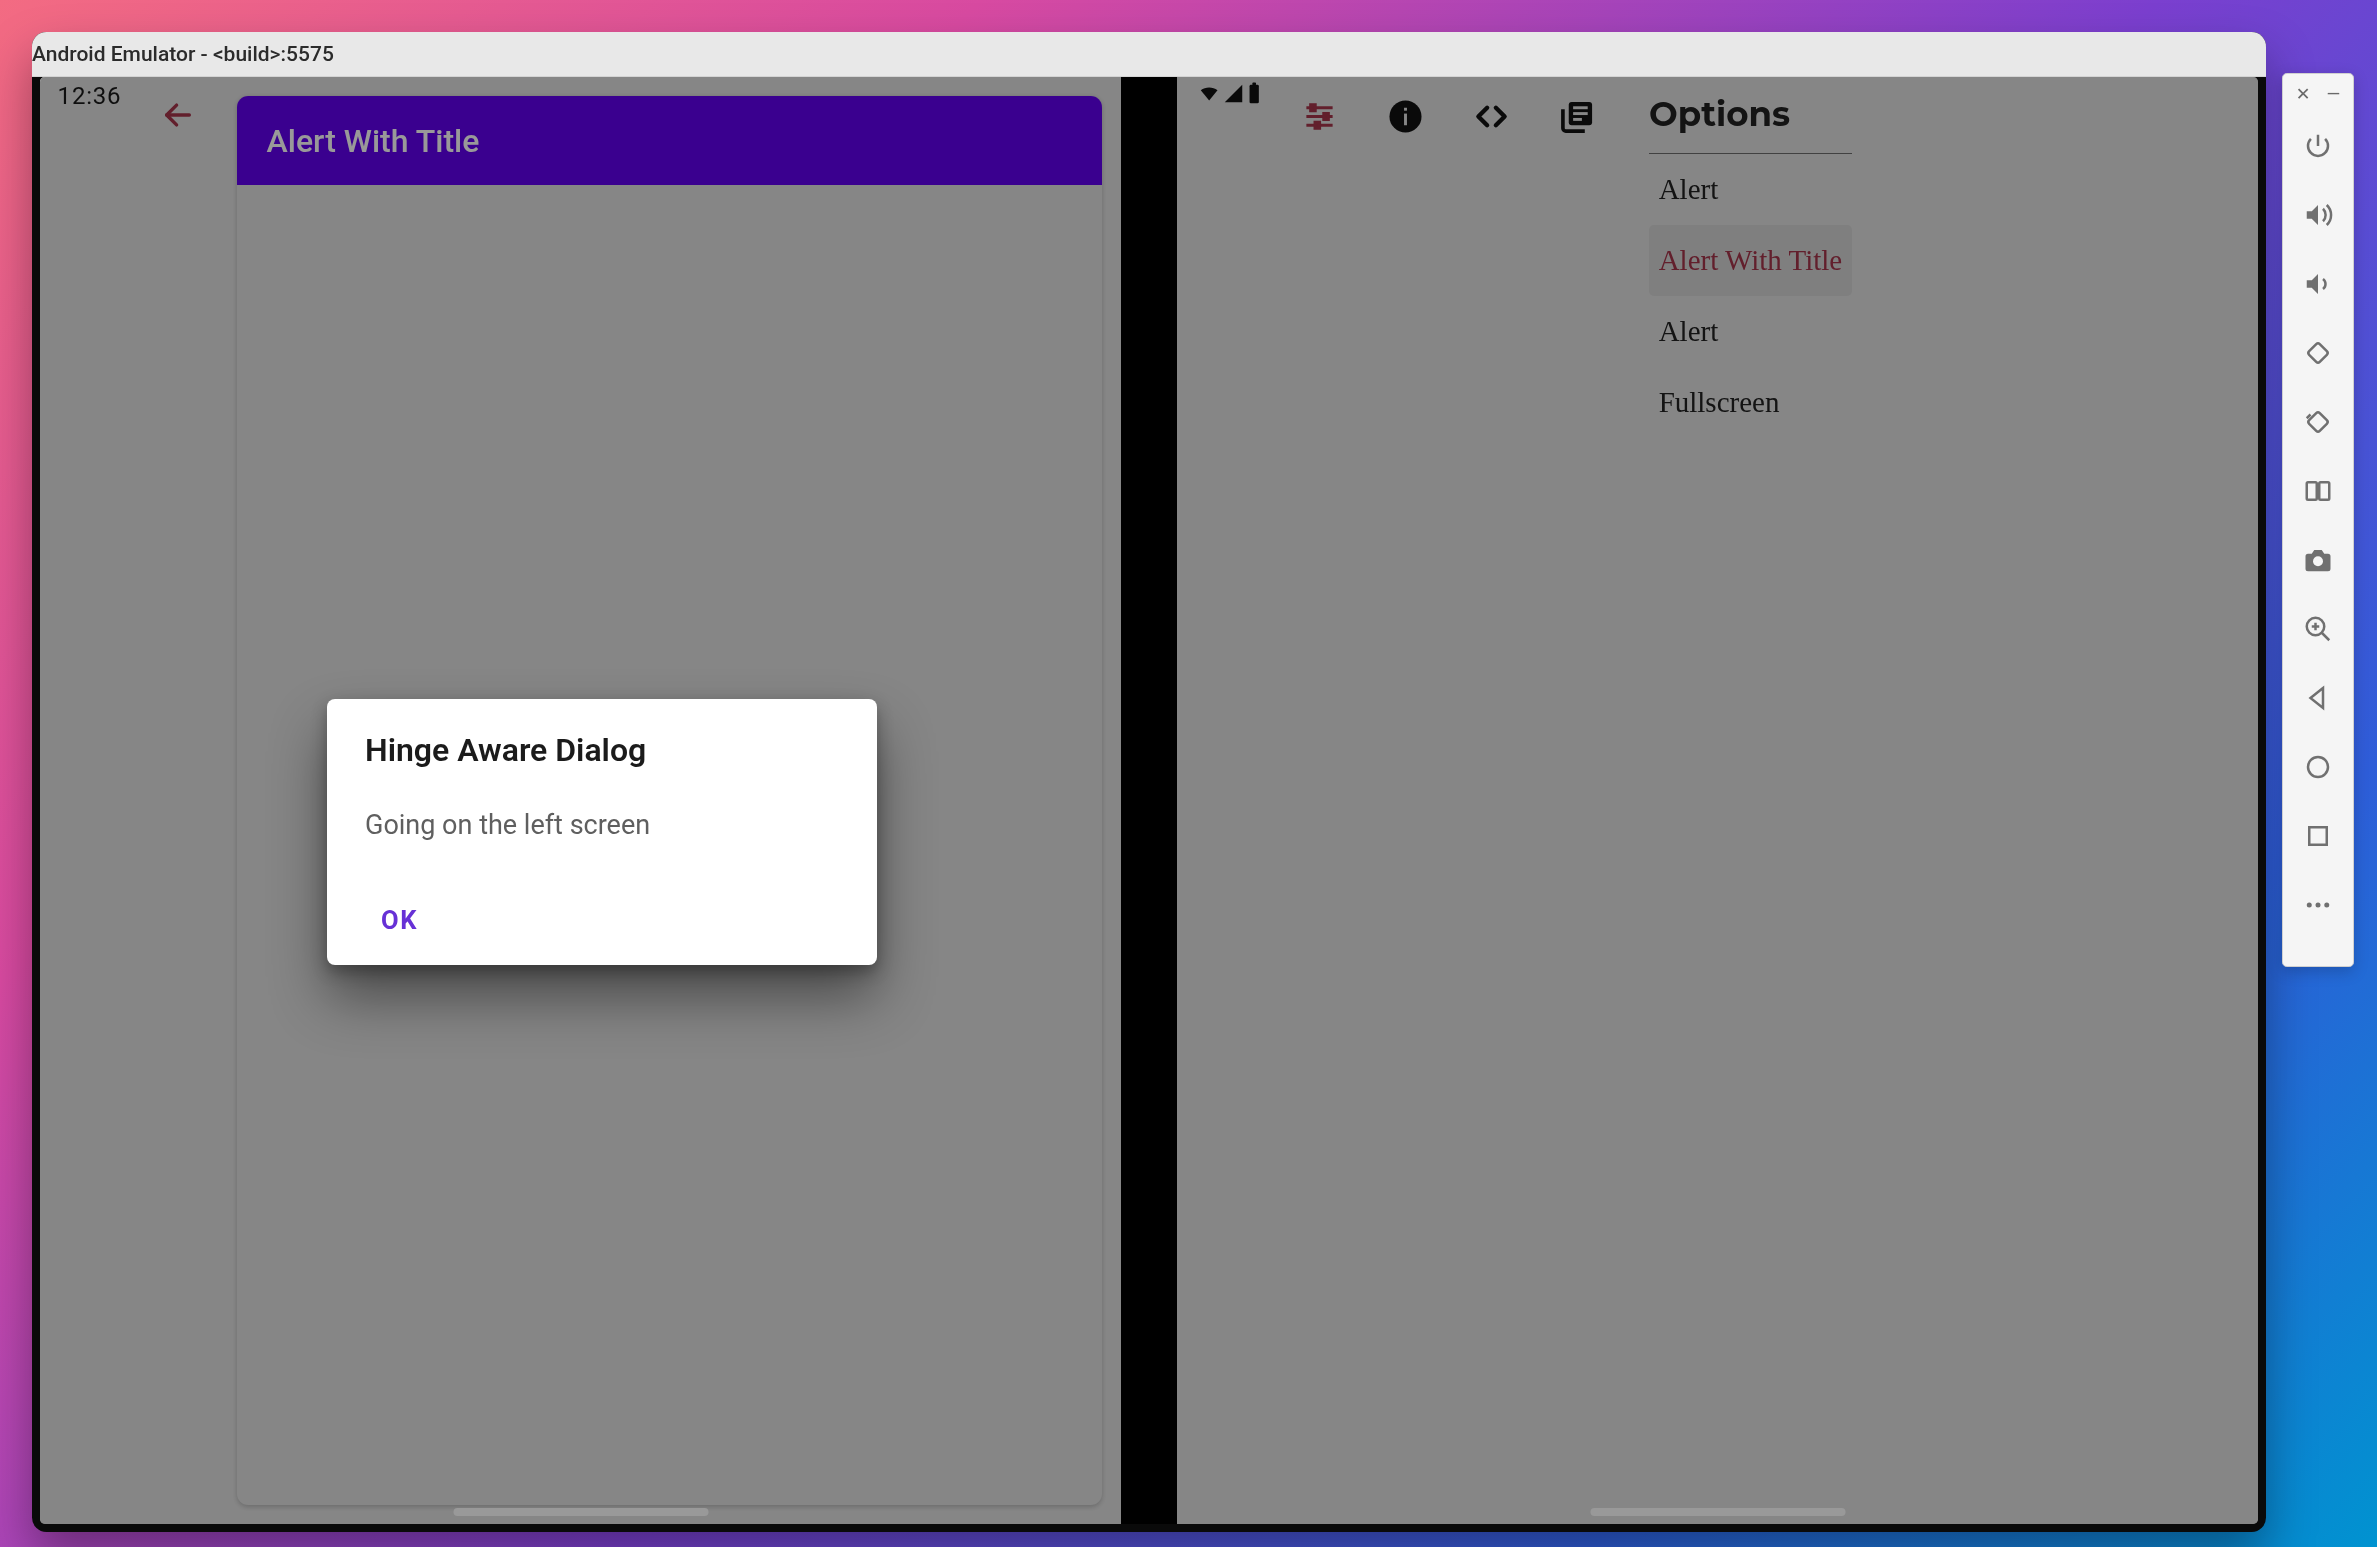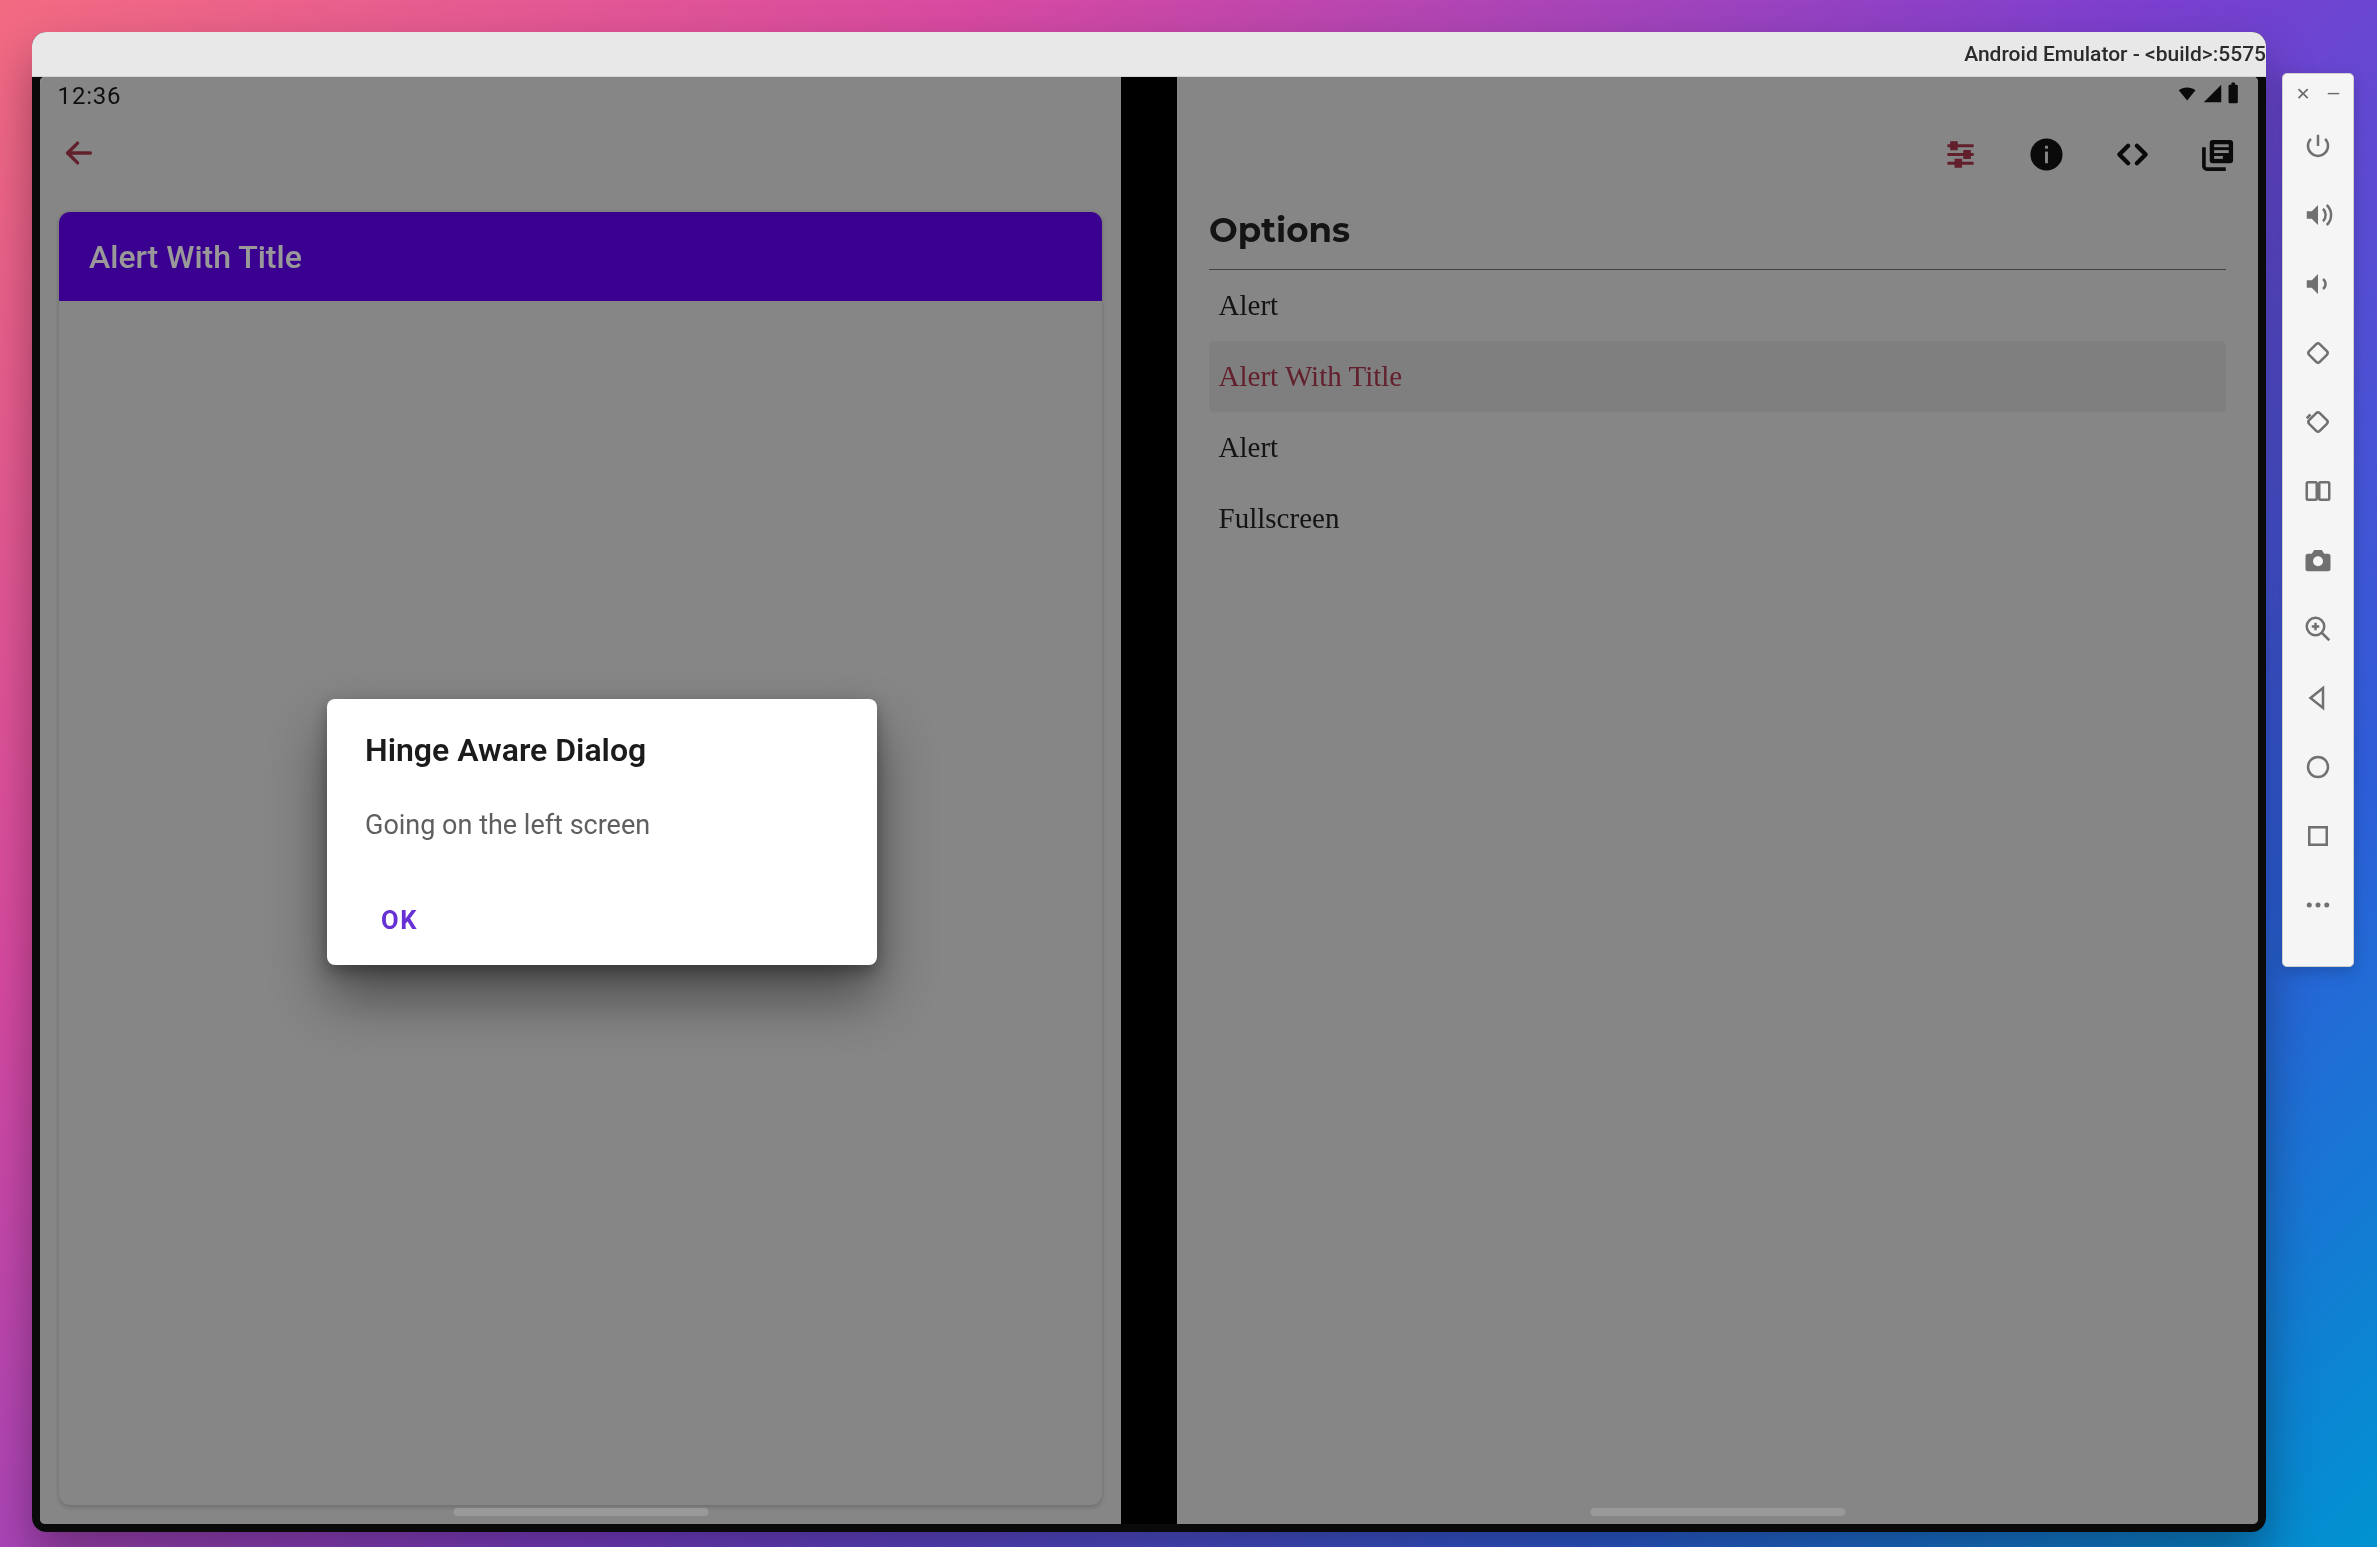--- a/index.html
+++ b/index.html
@@ -27,21 +27,21 @@
     background: #0a0a0a;
     border-radius: 14.4px;
     overflow: hidden;
     box-shadow: 0 24px 48px rgba(0,0,0,0.35);
   }
   .emu-titlebar {
     height: 45px;
     background: #e8e8e8;
     display: flex;
     align-items: center;
-    justify-content: flex-end;
+    justify-content: flex-start;
     font-size: 21px;
     color: #2b2b2b;
     font-weight: 500;
     border-bottom: 0.8px solid #d4d4d4;
   }
   .device {
     position: absolute;
     top: 45px; left: 8px; right: 8px; bottom: 8px;
     background: #000;
     border-radius: 4.8px;
@@ -53,21 +53,21 @@
     display: flex;
   }
   .hinge {
     width: 56px;
     background: #000;
   }
   .pane {
     flex: 1;
     background: #e0e0e0;
     position: relative;
-    display: flex; flex-direction: column;
+    display: flex; 
   }
 
   
   .scrim {
     position: absolute;
     inset: 0;
     background: rgba(0,0,0,0.40);
     pointer-events: none;
   }
 

